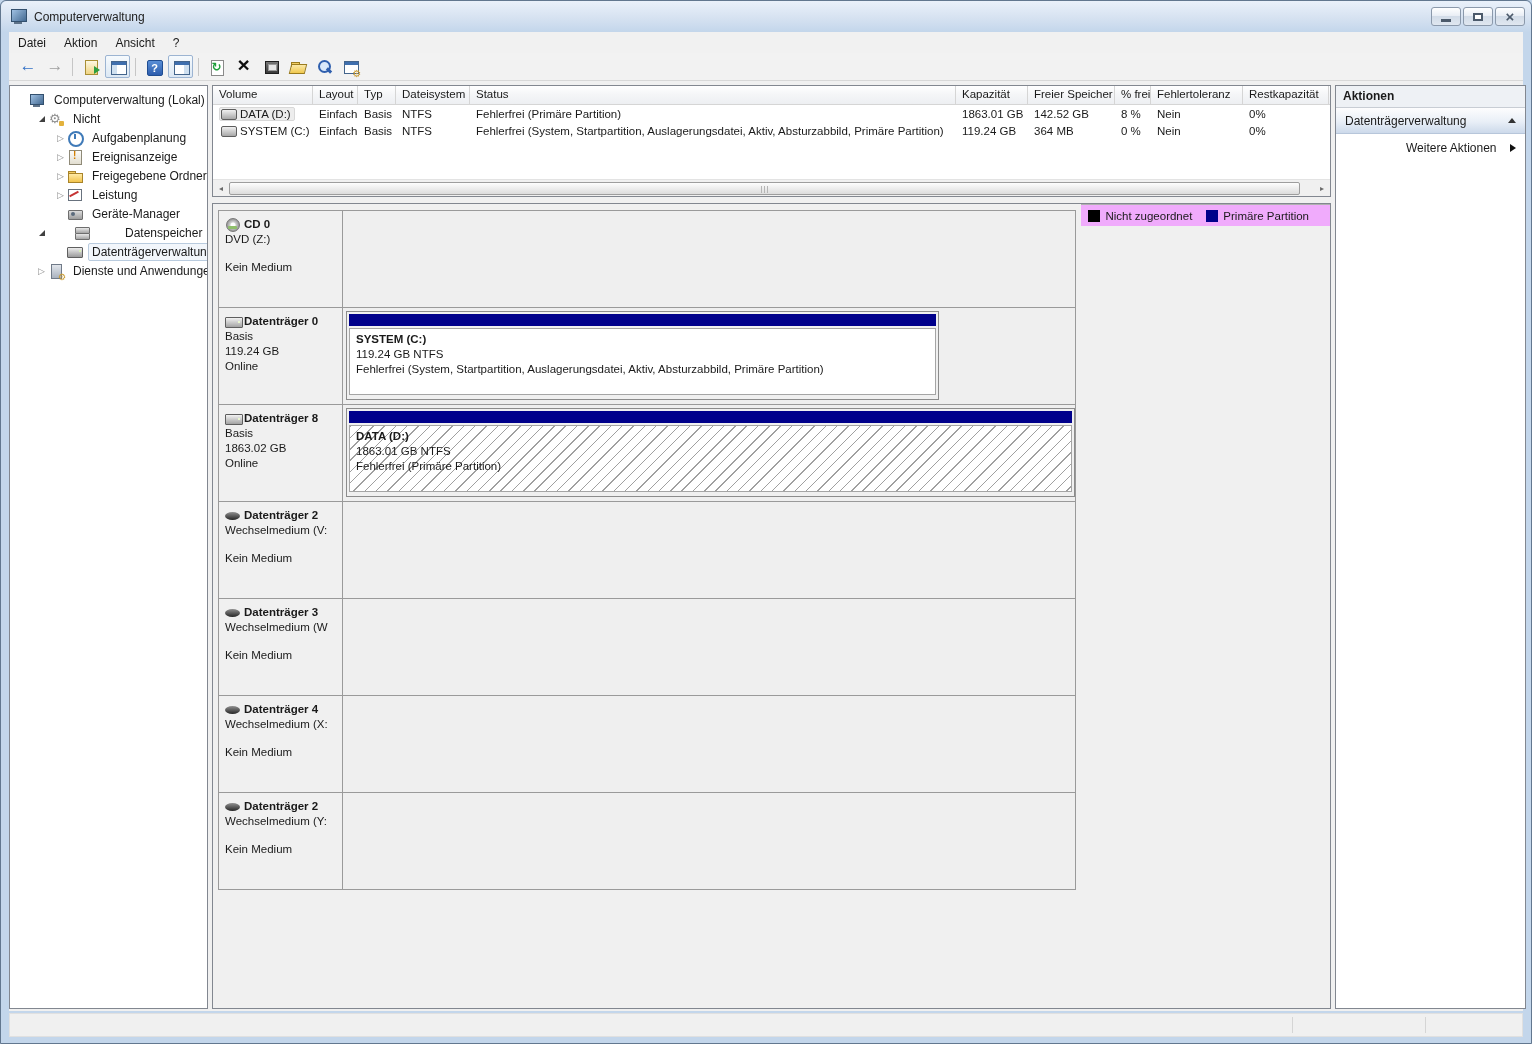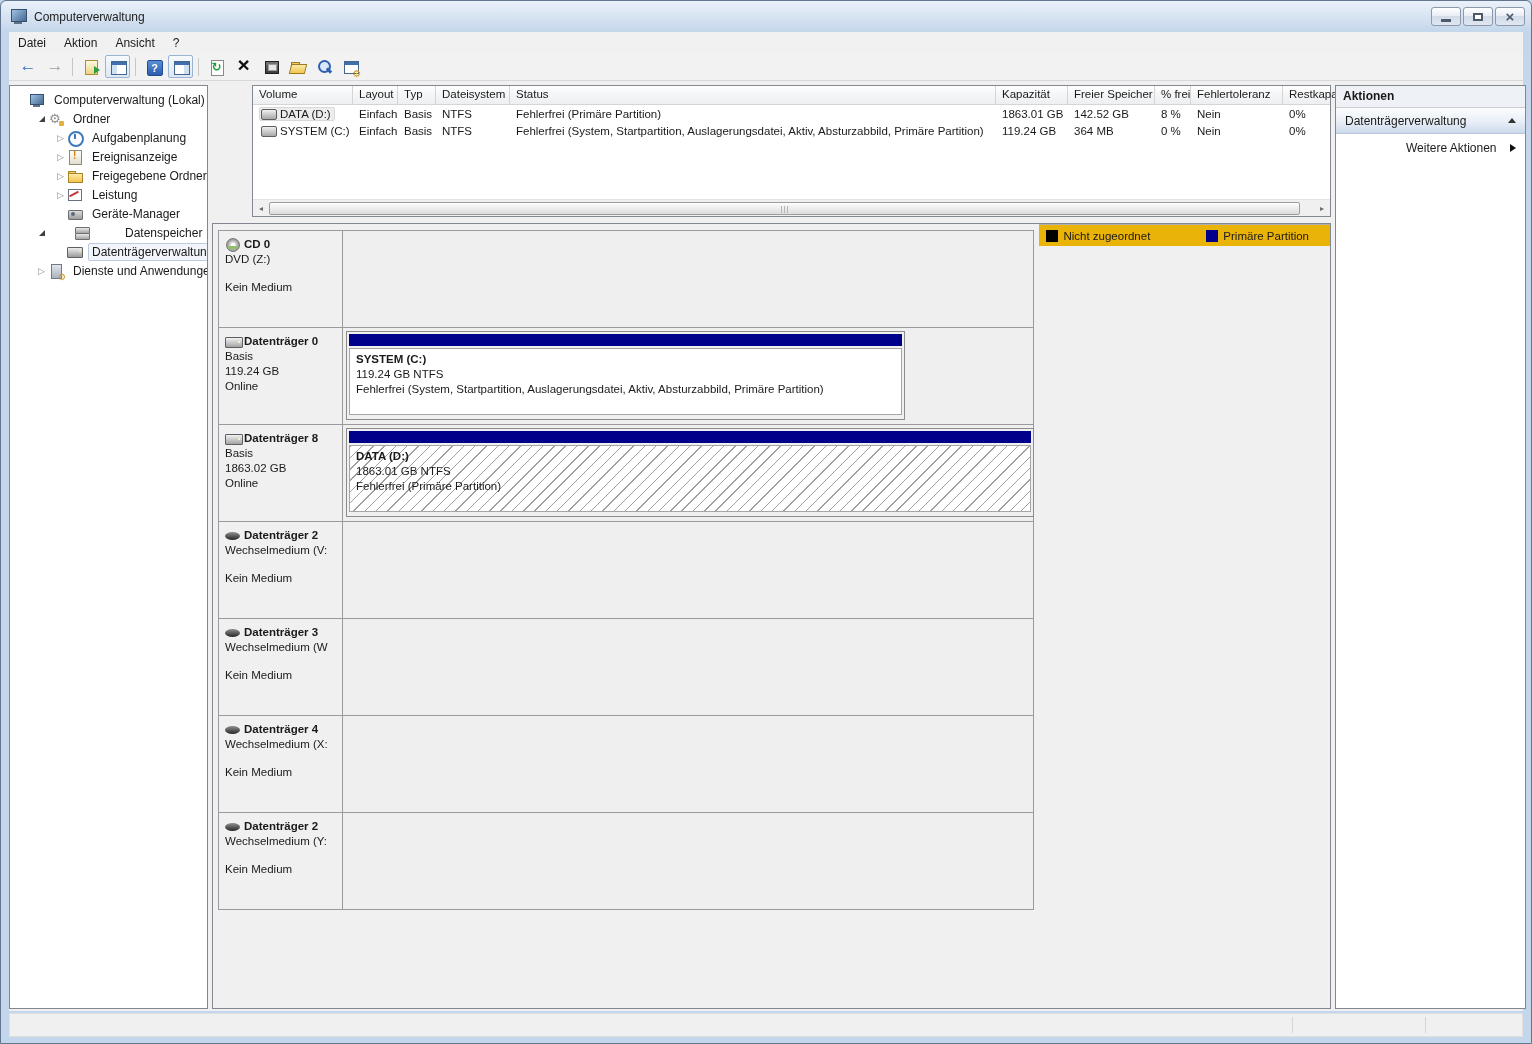--- a/index.html
+++ b/index.html
@@ -84,21 +84,21 @@
   .ticon-storage::before { content:""; position:absolute; left:1px; top:2px; width:13px; height:5px; background:linear-gradient(#e8e8e8,#a5a5a5); border:1px solid #6e6e6e; border-radius:1px; }
   .ticon-storage::after { content:""; position:absolute; left:1px; top:8px; width:13px; height:5px; background:linear-gradient(#e8e8e8,#a5a5a5); border:1px solid #6e6e6e; border-radius:1px; }
   .ticon-disk-management::before { content:""; position:absolute; left:0; top:3px; width:14px; height:9px; background:linear-gradient(#ececec,#9b9b9b); border:1px solid #5f5f5f; border-radius:1px; }
   .ticon-disk-management::after { content:""; position:absolute; right:3px; top:6px; width:2px; height:2px; background:#d7efb5; }
   .ticon-services::before { content:""; position:absolute; left:3px; top:1px; width:9px; height:13px; background:linear-gradient(#e2e6ec,#a9b2bf); border:1px solid #707a88; }
   .ticon-services::after { content:"⚙"; position:absolute; right:-1px; bottom:-3px; font-size:9px; color:#c99a2e; }
   .tree-label { padding:1px 3px; border:1px solid transparent; }
   .tree-label.sel { background:#f2f6fb; border:1px solid #b9cbde; border-radius:2px; }
 
   
-  .volume-pane { height:132px; display:flex; flex-direction:column;margin-left:40px; }
+  .volume-pane { height:112px; display:flex; flex-direction:column; }
   .vt-header { height:19px; display:flex; flex:none; background:linear-gradient(#ffffff,#f5f6f8 45%,#edeff2); border-bottom:1px solid #d5d5d5; }
   .vh { height:100%; padding:2px 0 0 6px; border-right:1px solid #d5d5d5; font-size:11.5px; white-space:nowrap; overflow:hidden; flex:none; }
   .vt-row { height:17px; display:flex; align-items:center; flex:none; }
   .vc { padding-left:6px; white-space:nowrap; overflow:hidden; font-size:11.5px; flex:none; display:flex; align-items:center; }
   .vc0-inner { display:flex; align-items:center; padding:0 3px 0 1px; border:1px solid transparent; }
   .vt-row.selected .vc0-inner { background:#ededed; border:1px solid #d8d8d8; border-radius:2px; }
   .vicon { width:16px; height:10px; position:relative; flex:none; margin-right:3px; }
   .vicon::before { content:""; position:absolute; left:0; top:0; width:14px; height:9px; background:linear-gradient(#f0f0f0,#a8a8a8); border:1px solid #5e5e5e; border-radius:2px; }
   .vt-filler { flex:1; }
   .hscroll { height:17px; flex:none; display:flex; align-items:center; background:#f0f0f0; border-top:1px solid #e3e3e3; }
@@ -128,21 +128,21 @@
   .disk-content { flex:1; position:relative; background:#efefef; }
   .partition { position:absolute; left:3px; top:3px; height:89px; border:1px solid #8c8c8c; background:#f0f0f0; padding:2px; }
   .part-bar { height:12px; }
   .part-body { margin-top:2px; height:67px; border:1px solid #a5a5a5; background:#fff; padding:3px 0 0 6px; font-size:11.5px; line-height:15px; }
   .partition.hatched .part-body { background-color:#fff;
     background-image:repeating-linear-gradient(135deg,#a0a0a0 0,#a0a0a0 1px,rgba(0,0,0,0) 1px,rgba(0,0,0,0) 8px); }
   .part-title { font-weight:bold; white-space:nowrap; overflow:hidden; }
   .part-line { white-space:nowrap; overflow:hidden; }
 
   
-  .legend { height:22px; flex:none; border-top:1px solid #b0b0b0; background:#eab308; display:flex; align-items:center; padding:0 7px;gap:42px; }
+  .legend { height:22px; flex:none; border-top:1px solid #b0b0b0; background:#f0abfc; display:flex; align-items:center; padding:0 7px; }
   .legend-item { display:flex; align-items:center; margin-right:14px; font-size:11.5px; }
   .legend-swatch { width:12px; height:12px; margin-right:5px; flex:none; }
 
   
   .actions-header { height:22px; background:#eef1f5; border-bottom:1px solid #c8cdd4; font-weight:bold; padding:3px 0 0 7px; }
   .actions-group { height:26px; display:flex; align-items:center; padding:0 9px;
     background:linear-gradient(#fdfdfe,#e9eff7 55%,#ccd9ea); border-bottom:1px solid #b7c6da; }
   .actions-group .arr-up { margin-left:auto; width:0; height:0; border-left:4px solid transparent; border-right:4px solid transparent; border-bottom:5px solid #333; }
   .actions-more { height:27px; display:flex; align-items:center; padding:0 9px 0 34px; background:#fff;margin-left:36px; }
   .actions-more .arr-right { margin-left:auto; width:0; height:0; border-top:4px solid transparent; border-bottom:4px solid transparent; border-left:6px solid #111; }
@@ -229,21 +229,21 @@
         <div class="tree-row" style="padding-left: 6px;">
           <span class="exp"></span>
           <span class="ticon ticon-computer"></span>
           <span class="tree-label">Computerverwaltung (Lokal)</span>
         </div>
         <div class="tree-row" style="padding-left: 25px;">
           <span class="exp">
             <span class="exp-filled"></span>
           </span>
           <span class="ticon ticon-system"></span>
-          <span class="tree-label">Ordner</span>
+          <span class="tree-label">Nicht</span>
         </div>
         <div class="tree-row" style="padding-left: 44px;">
           <span class="exp exp-hollow"></span>
           <span class="ticon ticon-task-scheduler"></span>
           <span class="tree-label">Aufgabenplanung</span>
         </div>
         <div class="tree-row" style="padding-left: 44px;">
           <span class="exp exp-hollow"></span>
           <span class="ticon ticon-event-viewer"></span>
           <span class="tree-label">Ereignisanzeige</span>

